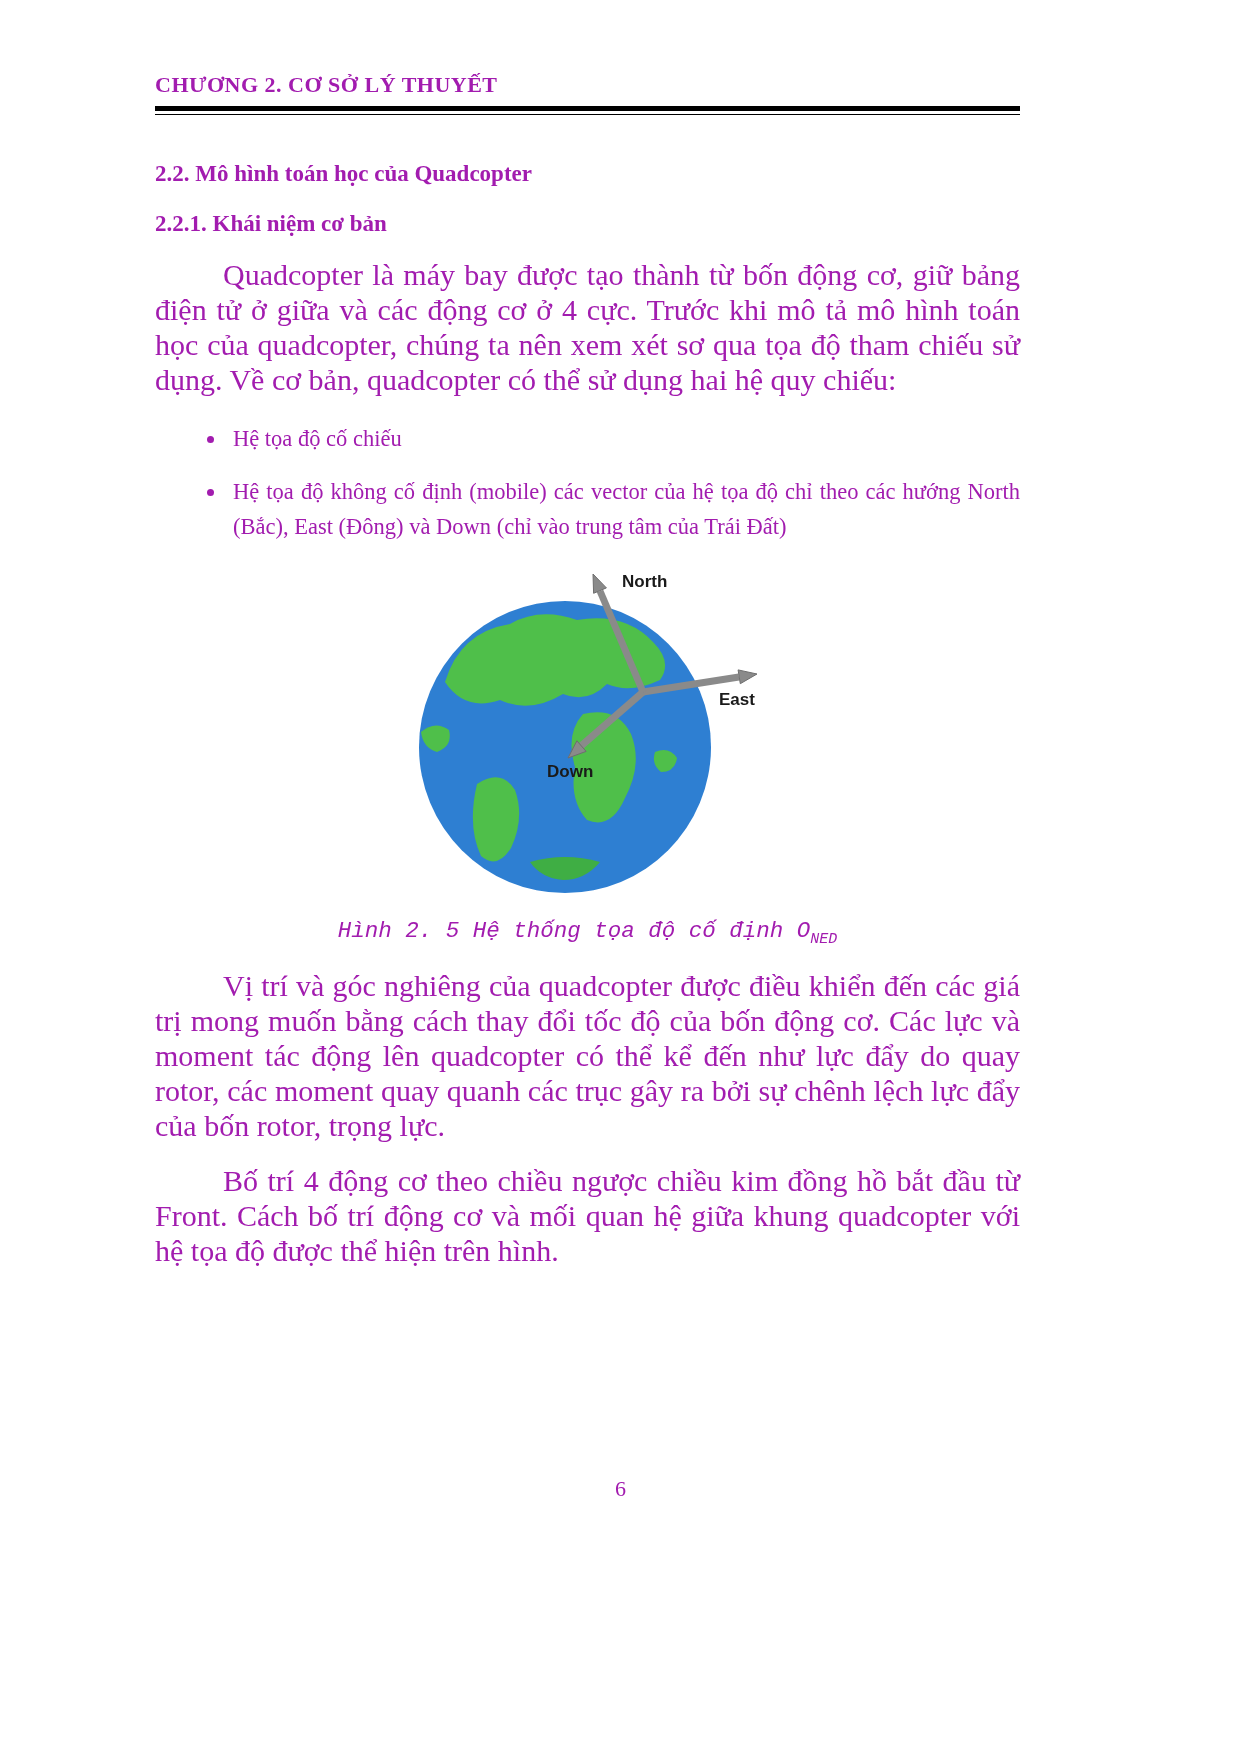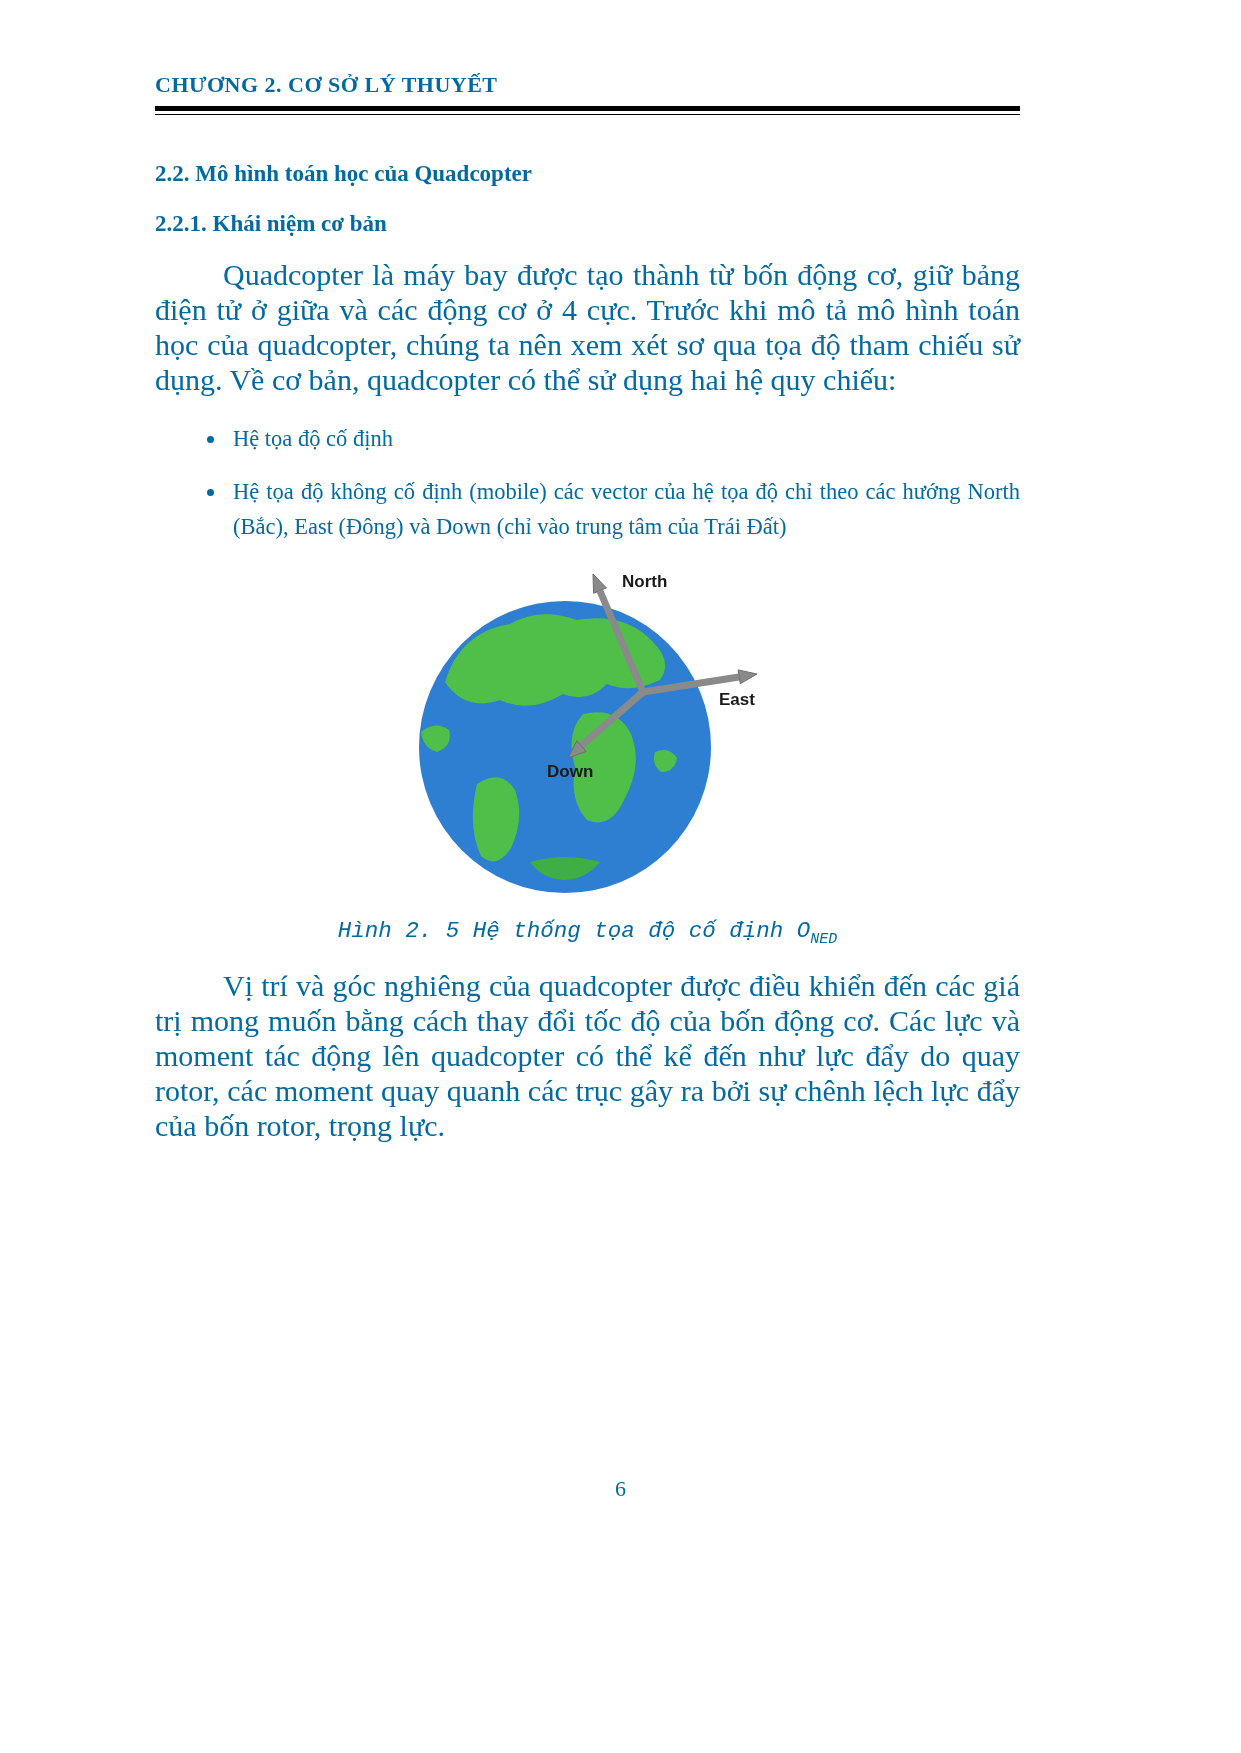--- a/index.html
+++ b/index.html
@@ -2,21 +2,21 @@
 <html><head>
 <meta charset="utf-8">
 <style>
   html,body { margin:0; padding:0; background:#ffffff; }
   .page {
     position:relative;
     width:1241px;
     height:1753px;
     background:#ffffff;
     font-family:"Liberation Serif", serif;
-    color:#0369a1;
+    color:#a21caf;
     box-sizing:border-box;
     overflow:hidden;
   }
   .content {
     padding:72px 221px 0 155px;
   }
   .running-header {
     font-size:22px;
     font-weight:bold;
     letter-spacing:0.5px;
@@ -95,21 +95,21 @@
 
     <div class="running-header">CHƯƠNG 2. CƠ SỞ LÝ THUYẾT</div>
     <div class="header-rule"></div>
 
     <div class="section-heading">2.2. Mô hình toán học của Quadcopter</div>
     <div class="sub-heading">2.2.1. Khái niệm cơ bản</div>
 
     <p class="body-par">Quadcopter là máy bay được tạo thành từ bốn động cơ, giữ bảng điện tử ở giữa và các động cơ ở 4 cực. Trước khi mô tả mô hình toán học của quadcopter, chúng ta nên xem xét sơ qua tọa độ tham chiếu sử dụng. Về cơ bản, quadcopter có thể sử dụng hai hệ quy chiếu:</p>
 
     <ul class="bullets">
-      <li>Hệ tọa độ cố định</li>
+      <li>Hệ tọa độ cố chiếu</li>
       <li>Hệ tọa độ không cố định (mobile) các vector của hệ tọa độ chỉ theo các hướng North (Bắc), East (Đông) và Down (chỉ vào trung tâm của Trái Đất)</li>
     </ul>
 
     <div class="figure-wrap">
       <svg width="470" height="342" viewBox="0 0 470 342">
         <defs>
           <clipPath id="globeClip">
             <circle cx="240" cy="185" r="146"></circle>
           </clipPath>
         </defs>
@@ -140,17 +140,18 @@
         <text class="svg-label" x="394" y="143">East</text>
         <text class="svg-label" x="222" y="215">Down</text>
       </svg>
     </div>
 
     <div class="figure-caption">
       <span>Hình 2. 5 Hệ thống tọa độ cố định O</span><sub>NED</sub>
     </div>
 
     <p class="body-par">Vị trí và góc nghiêng của quadcopter được điều khiển đến các giá trị mong muốn bằng cách thay đổi tốc độ của bốn động cơ. Các lực và moment tác động lên quadcopter có thể kể đến như lực đẩy do quay rotor, các moment quay quanh các trục gây ra bởi sự chênh lệch lực đẩy của bốn rotor, trọng lực.</p>
+    <p class="body-par">Bố trí 4 động cơ theo chiều ngược chiều kim đồng hồ bắt đầu từ Front. Cách bố trí động cơ và mối quan hệ giữa khung quadcopter với hệ tọa độ được thể hiện trên hình.</p>
 
   </div>
 
   <div class="page-number">6</div>
 </div>
 
 </body></html>

